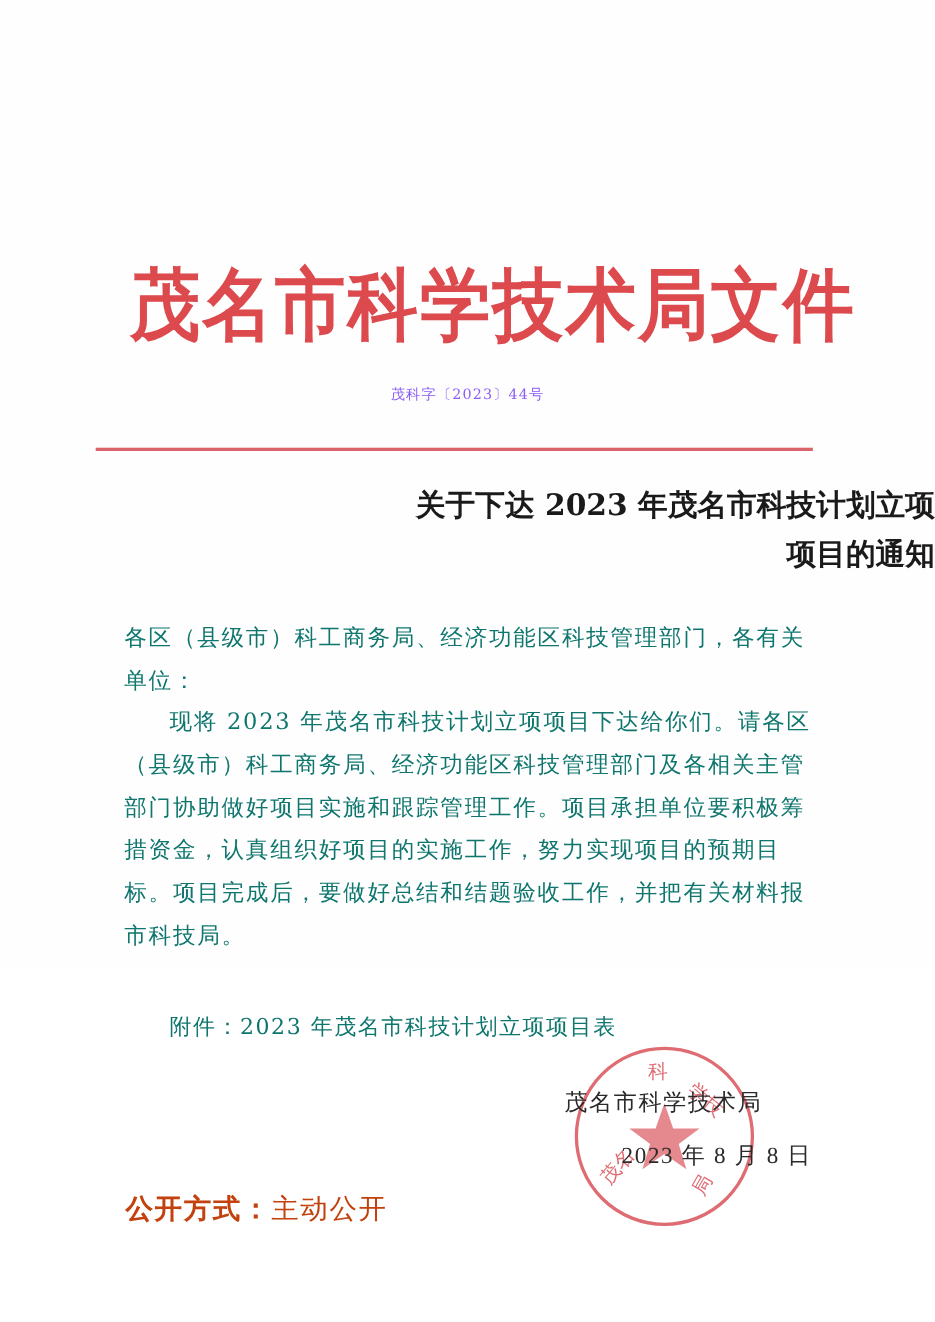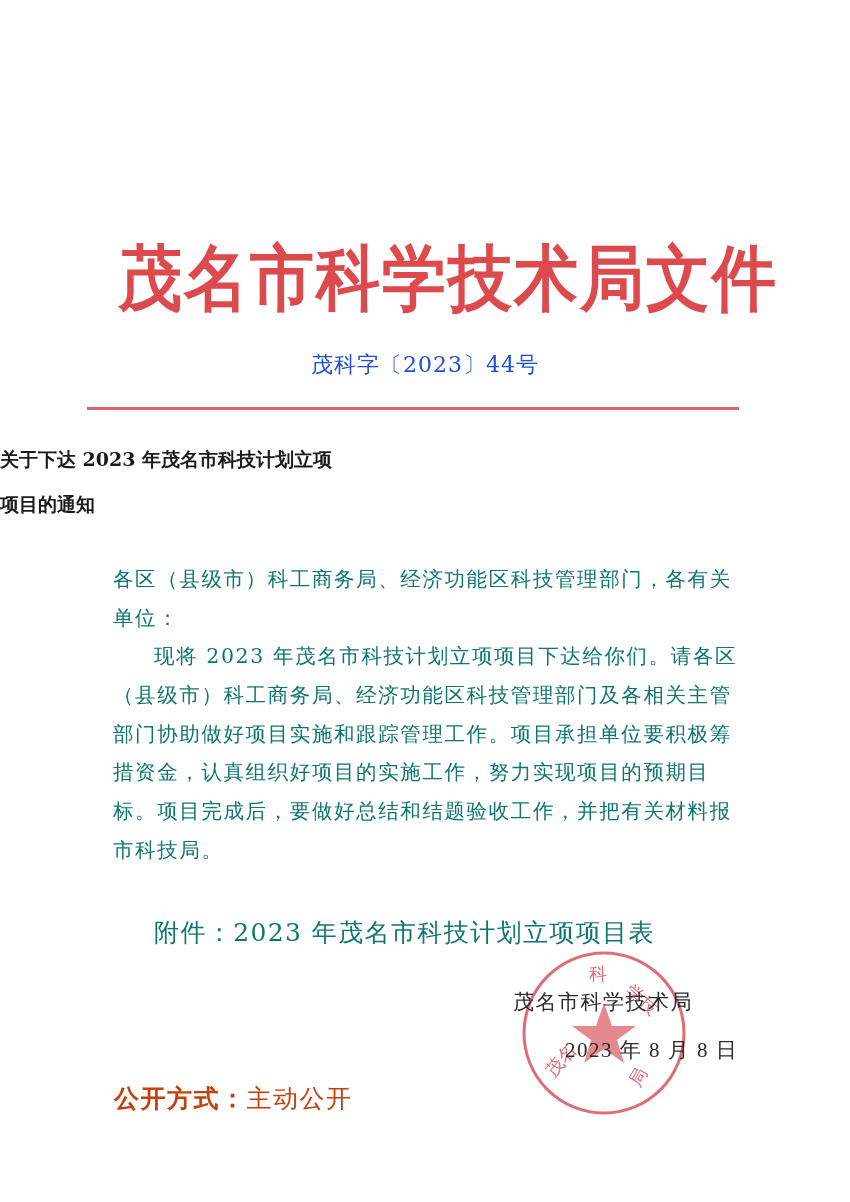--- a/index.html
+++ b/index.html
@@ -3,29 +3,29 @@
 <meta charset="utf-8">
 <style>
   html, body { margin: 0; padding: 0; background: #ffffff; }
   body { width: 850px; height: 1202px; position: relative; overflow: hidden;
          font-family: "DejaVu Serif", "Liberation Serif", serif; color: #222; }
   .page { position: absolute; left: 0; top: 0; width: 850px; height: 878px; background: #fefefe; }
   .header-title { position: absolute; left: 118px; top: 228px; width: 600px;
     font-family: "DejaVu Serif", serif; font-size: 64px; font-weight: bold;
     color: #dc4a4e; letter-spacing: 2px; white-space: nowrap; line-height: 90px; transform: scaleY(1.12); transform-origin: top left; }
   .doc-number { position: absolute; left: 0; width: 850px; top: 350px; text-align: center;
-    font-size: 22px; color: #1d4ed8; letter-spacing: 1px; }
+    font-size: 13px; color: #8b5cf6; letter-spacing: 1px; }
   .red-rule { position: absolute; left: 87px; top: 407px; width: 652px; height: 3px; background: #d9656a; }
-  .subject { position: absolute; left: 0; width: 850px; top: 437px; text-align: left;
-    font-size: 19px; font-weight: bold; color: #1a1a1a; line-height: 45px; }
+  .subject { position: absolute; left: 0; width: 850px; top: 437px; text-align: right;
+    font-size: 27px; font-weight: bold; color: #1a1a1a; line-height: 45px; }
   .body-text { position: absolute; left: 113px; width: 630px; font-size: 20.5px; color: #0f766e;
     line-height: 38.8px; letter-spacing: 1.6px; }
   .salutation { top: 560px; }
   .paragraph { top: 637px; text-indent: 41px; }
-  .attachment { top: 914px; left: 154px; font-size: 25px; letter-spacing: 1.4px; }
+  .attachment { top: 914px; left: 154px; font-size: 20px; letter-spacing: 1.4px; }
   .signature { position: absolute; left: 513px; top: 978px; font-size: 21px; color: #2a2a2a;
     letter-spacing: 1.5px; line-height: 48px; z-index: 2; font-family: Liberation Serif, serif; }
   .sig-date { padding-left: 4px; margin-left: 48px; }
   .disclosure { position: absolute; left: 114px; top: 1082px; font-size: 25px; color: #c2410c; letter-spacing: 1.5px; }
   .disclosure .lbl { font-weight: bold; }
   .seal { position: absolute; left: 519px; top: 948px; width: 170px; height: 170px; z-index: 1; opacity: 0.85; }
 </style>
 </head>
 <body>
 

